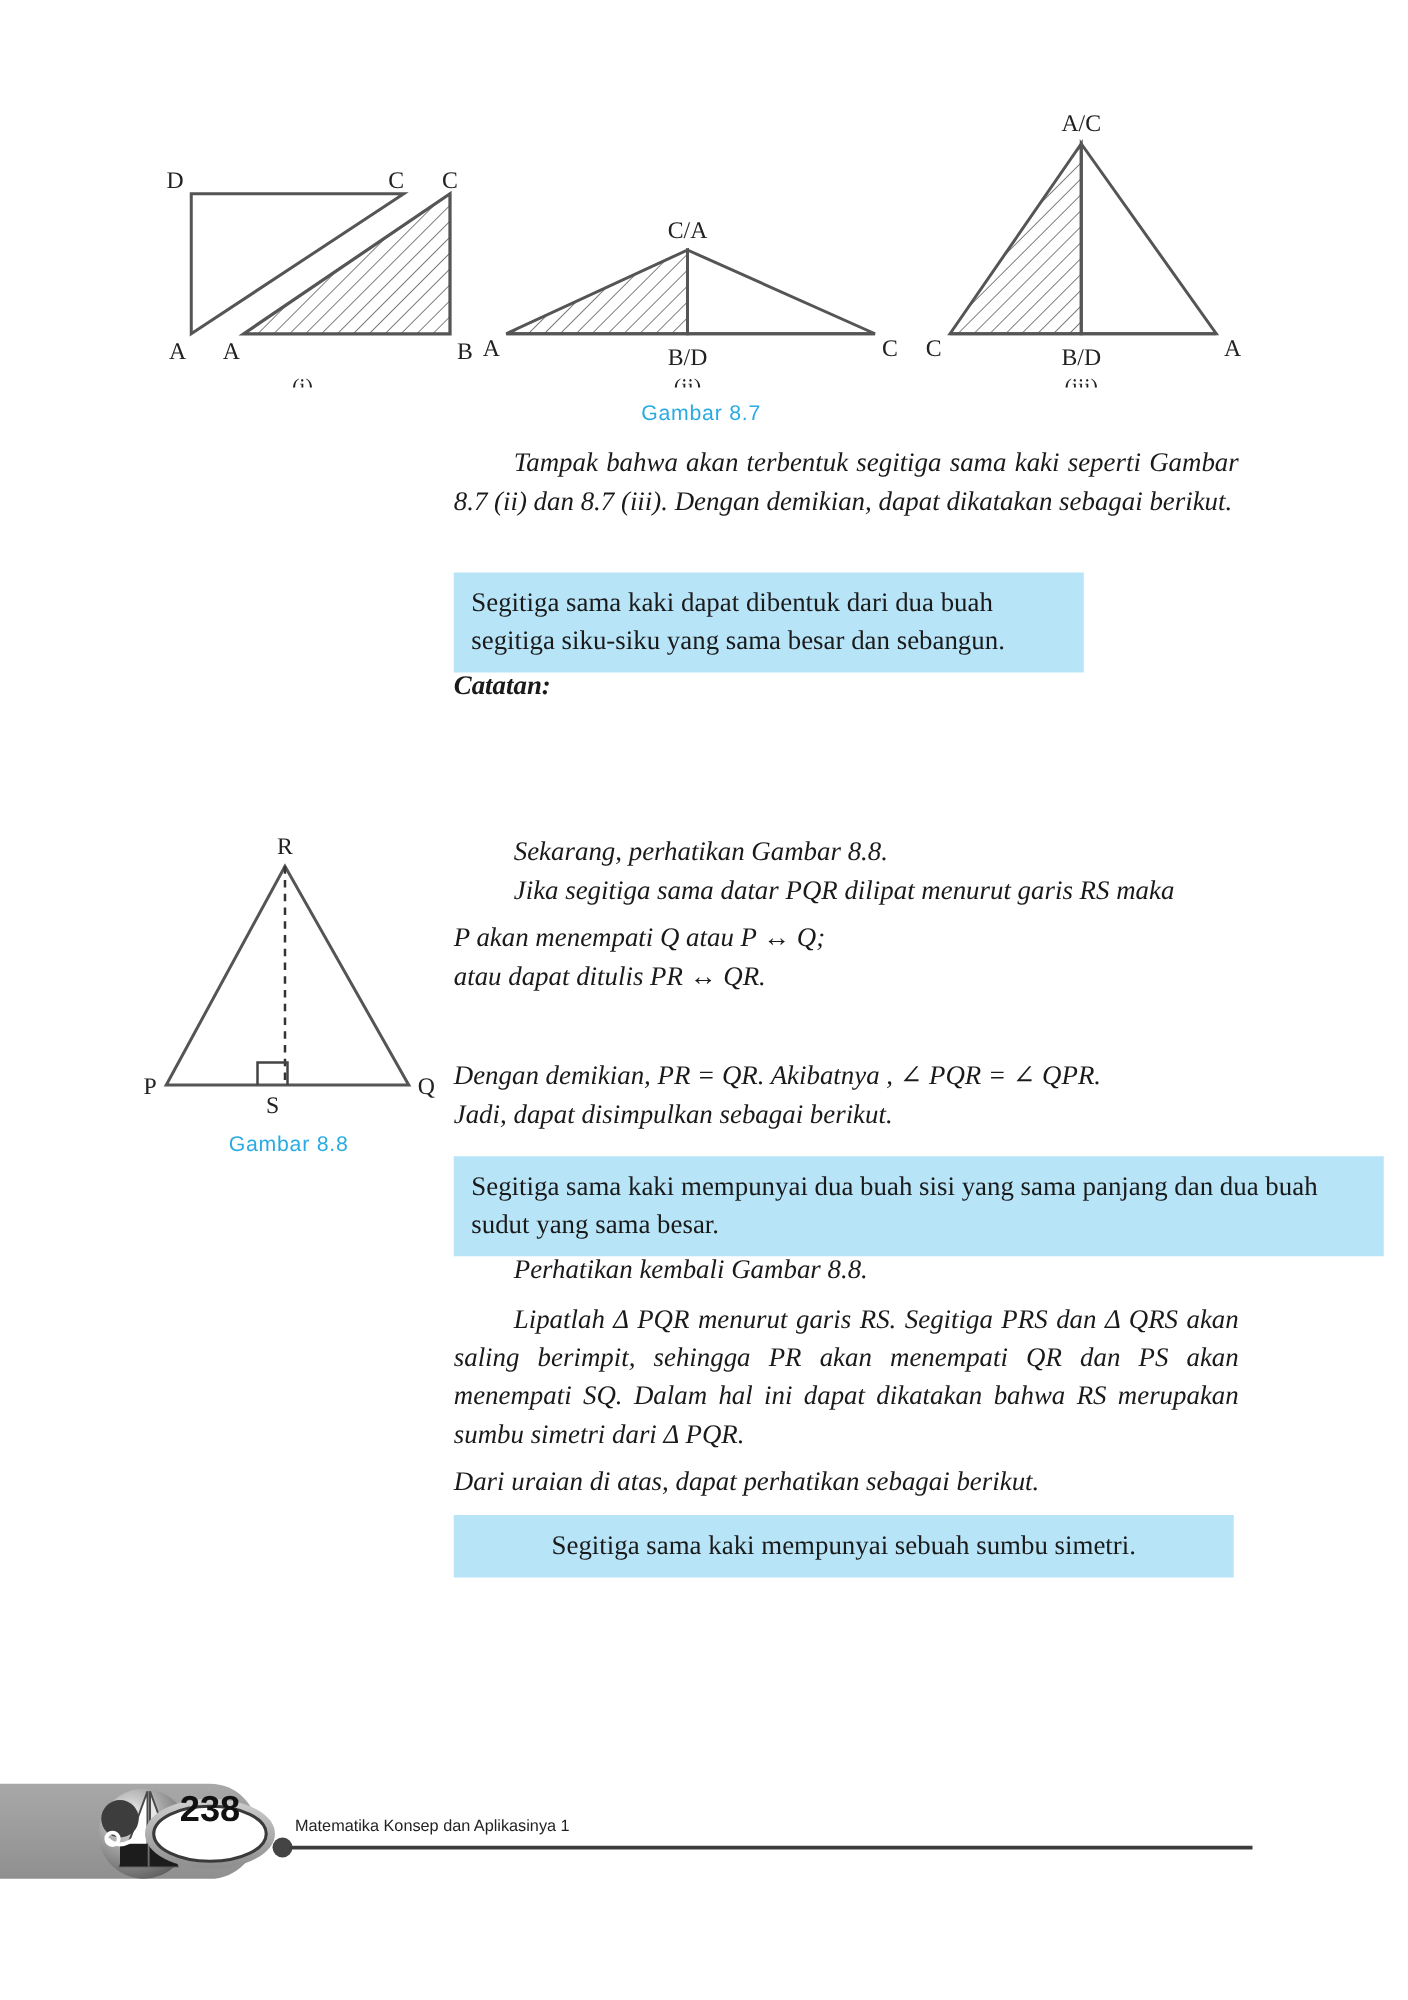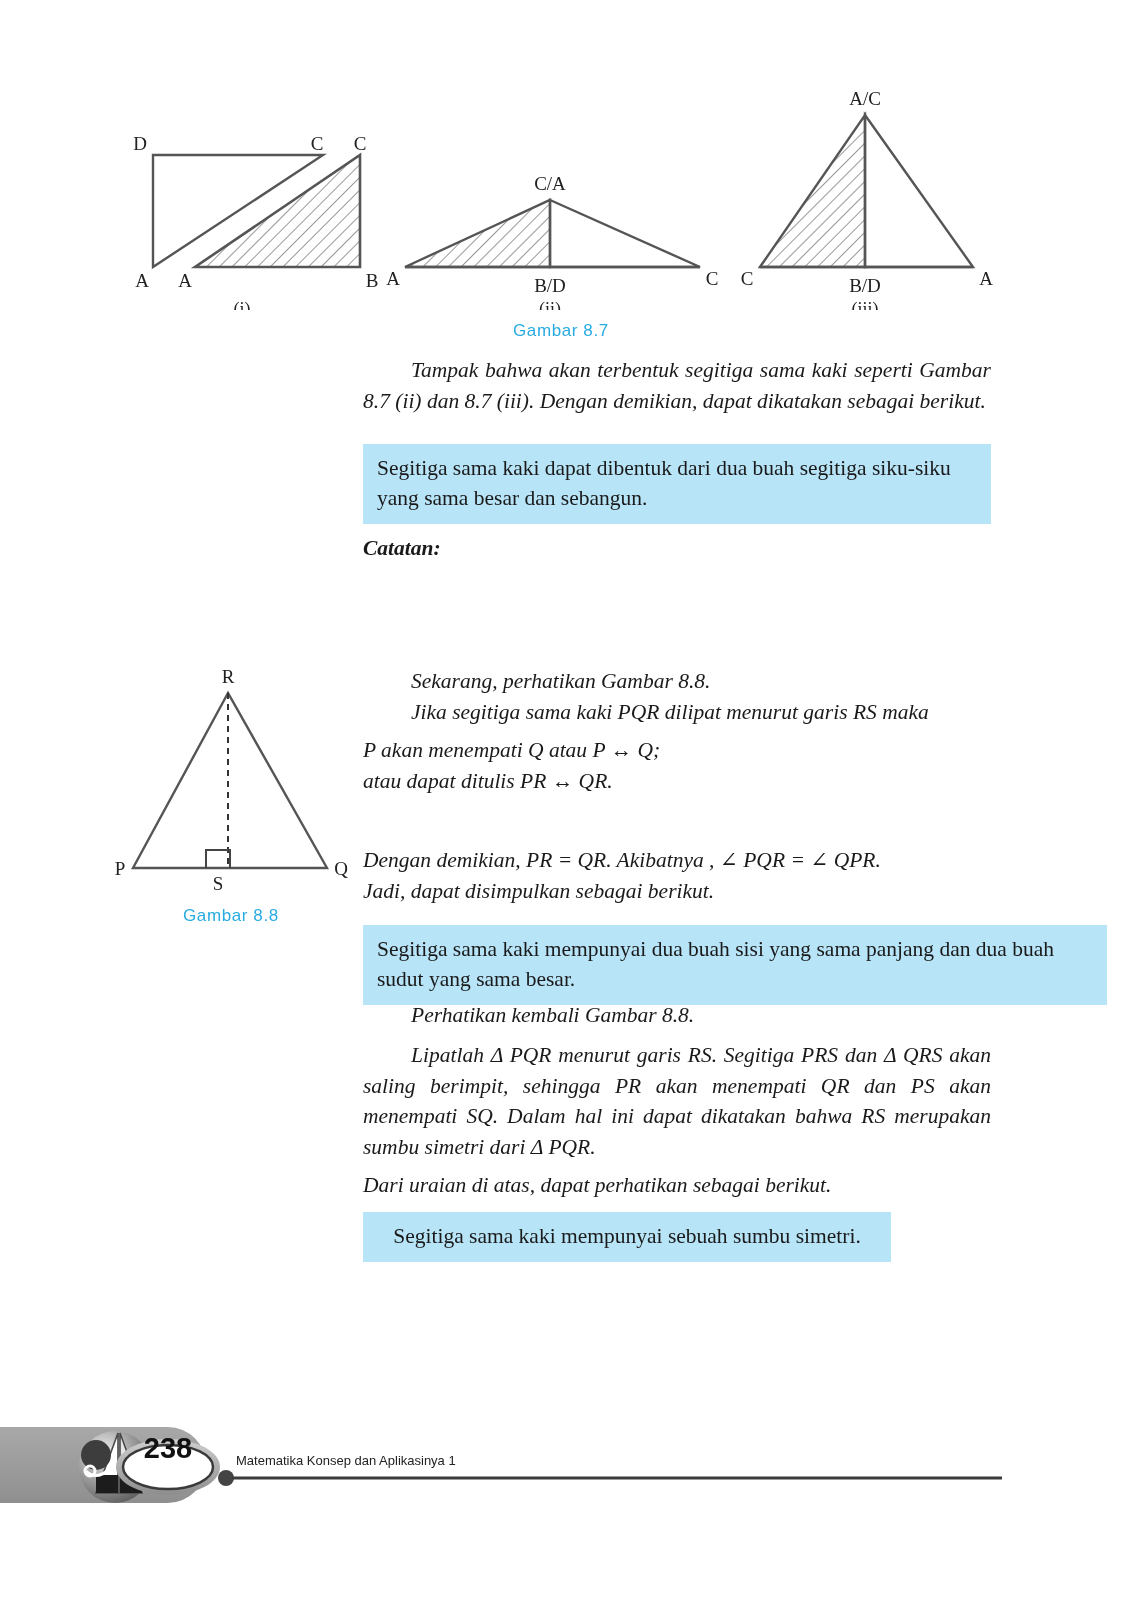--- a/index.html
+++ b/index.html
@@ -88,30 +88,30 @@
     background: #b8e4f8;
     padding: 9px 14px 11px 14px;
     font-size: 21.5px;
     line-height: 30px;
     box-sizing: border-box;
   }
   .hl.center { text-align: center; }
 
   
   #para1 { top: 355px; }
-  #box1  { top: 444px; width: 628px; }
+  #box1  { top: 458px; width: 504px; }
   #note  { top: 533px; }
   #para3 { top: 666px; }
   #lines { top: 735px; }
   #para4 { top: 845px; }
   #box2  { top: 925px; width: 744px; }
   #para5 { top: 1000px; }
   #para6 { top: 1040px; }
   #para7 { top: 1170px; }
-  #box3  { top: 1212px; width: 528px; }
+  #box3  { top: 1212px; width: 624px; }
 
   
   #footer { position: absolute; left: 0; top: 1405px; width: 1126px; height: 120px; }
   #footer-text {
     position: absolute;
     left: 236px;
     top: 1453px;
     font-family: "Liberation Sans", sans-serif;
     font-size: 13px;
     color: #222;
@@ -204,21 +204,21 @@
 <div class="col hl" id="box1">
   <span>Segitiga sama kaki dapat dibentuk dari dua buah segitiga siku-siku yang sama besar dan sebangun.</span>
 </div>
 
 <div class="col" id="note">
   <p class="note-head">Catatan:</p>
 </div>
 
 <div class="col" id="para3">
   <p class="body nojust indent">Sekarang, perhatikan Gambar 8.8.</p>
-  <p class="body nojust indent">Jika segitiga sama kaki PQR dilipat menurut garis RS maka</p>
+  <p class="body nojust indent">Jika segitiga sama datar PQR dilipat menurut garis RS maka</p>
 </div>
 
 <div class="col" id="lines">
   <p class="body nojust">P akan menempati Q atau P ↔ Q;</p>
   <p class="body nojust">atau dapat ditulis PR ↔ QR.</p>
 </div>
 
 <div class="col" id="para4">
   <p class="body nojust">Dengan demikian, PR = QR. Akibatnya , ∠ PQR = ∠ QPR.</p>
   <p class="body nojust">Jadi, dapat disimpulkan sebagai berikut.</p>

